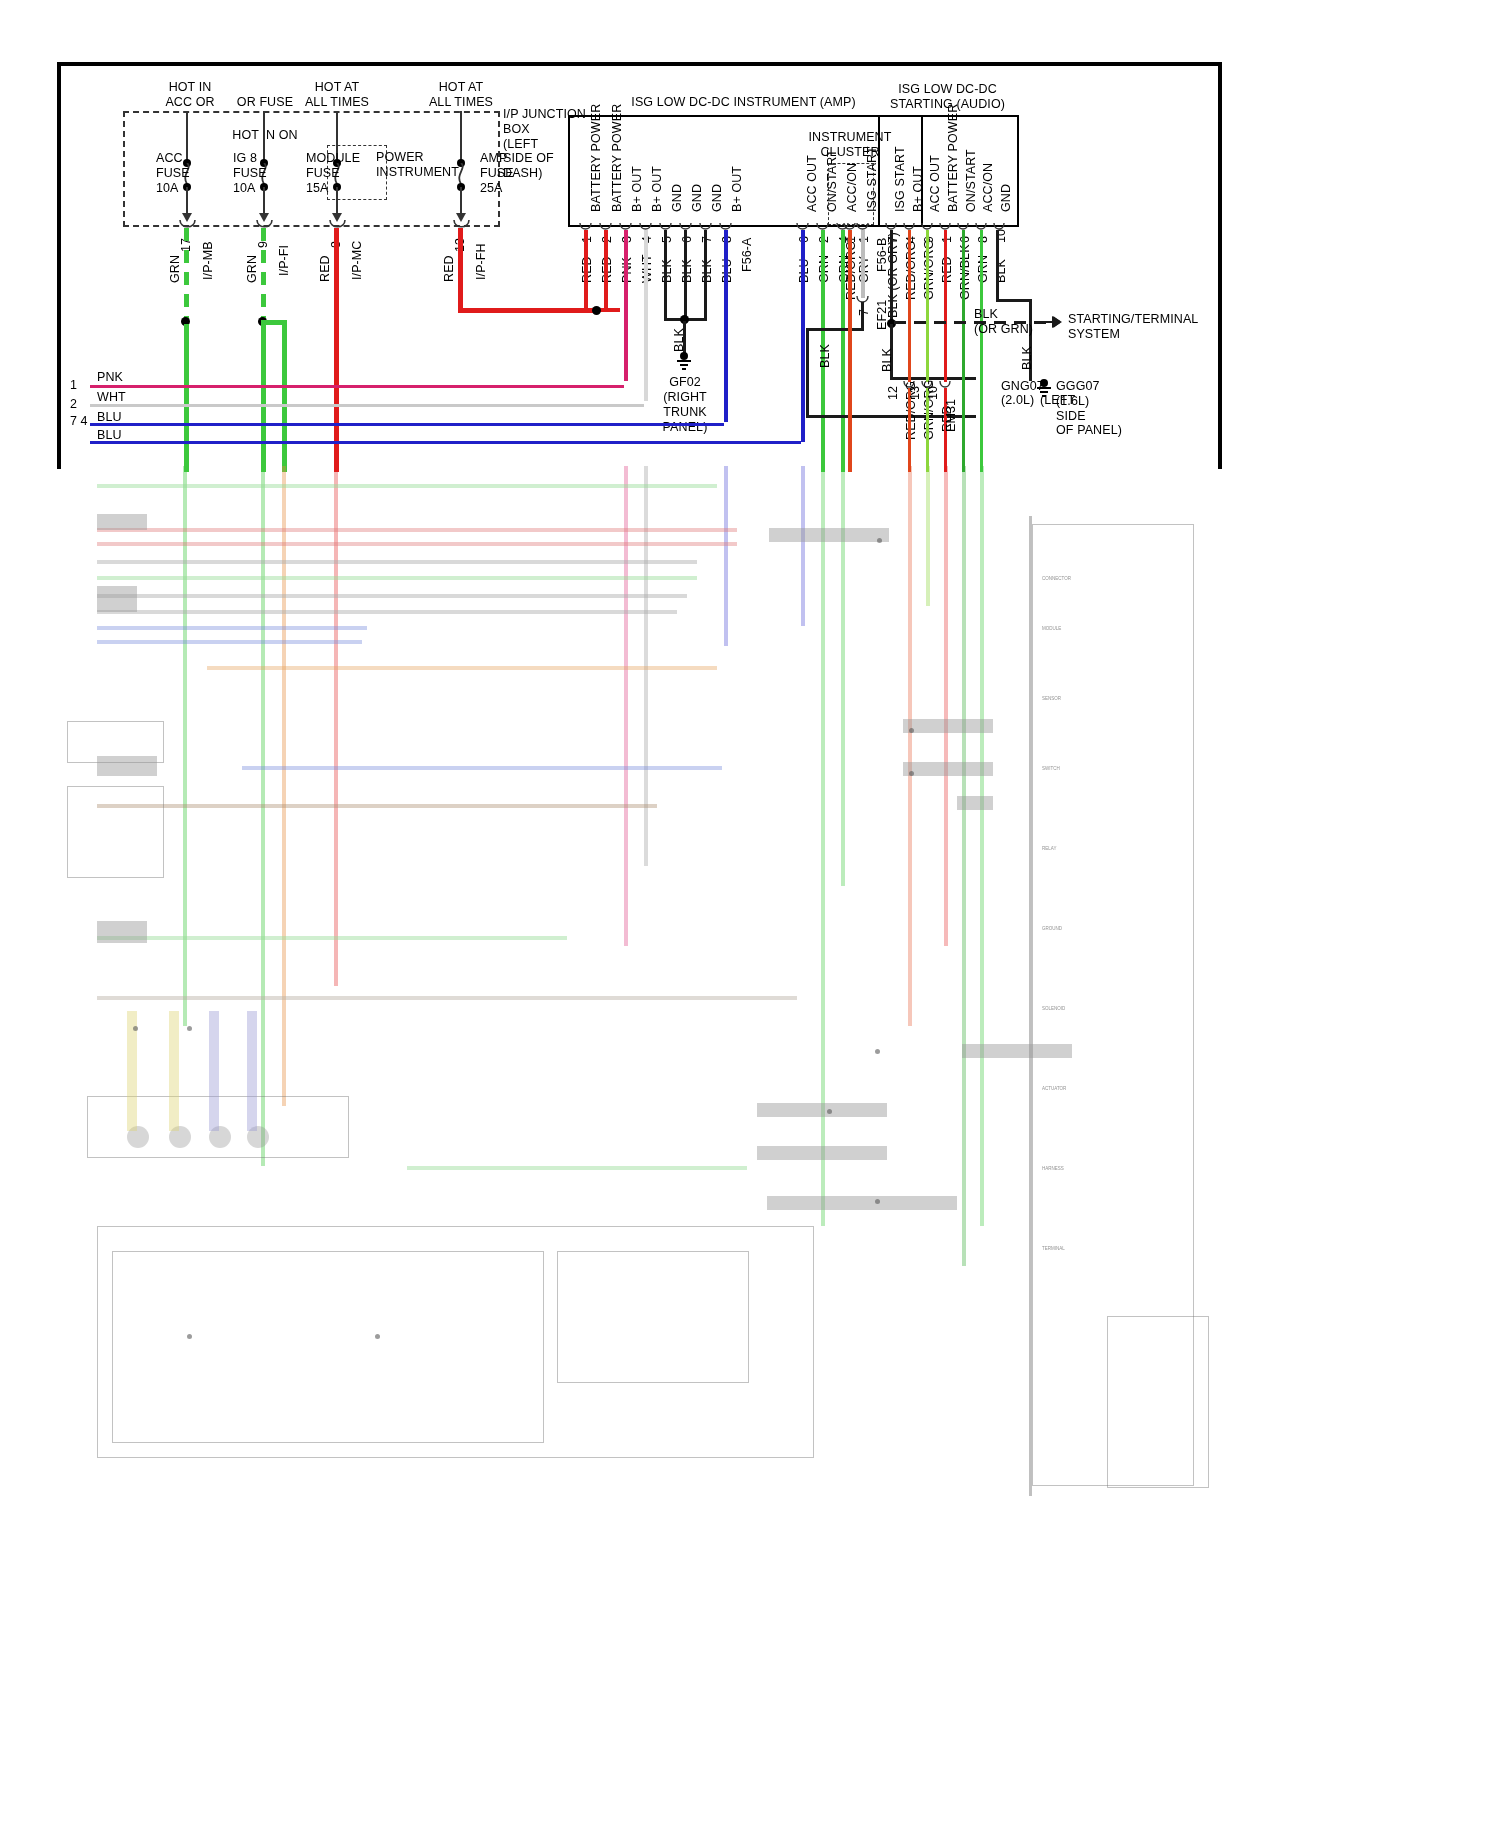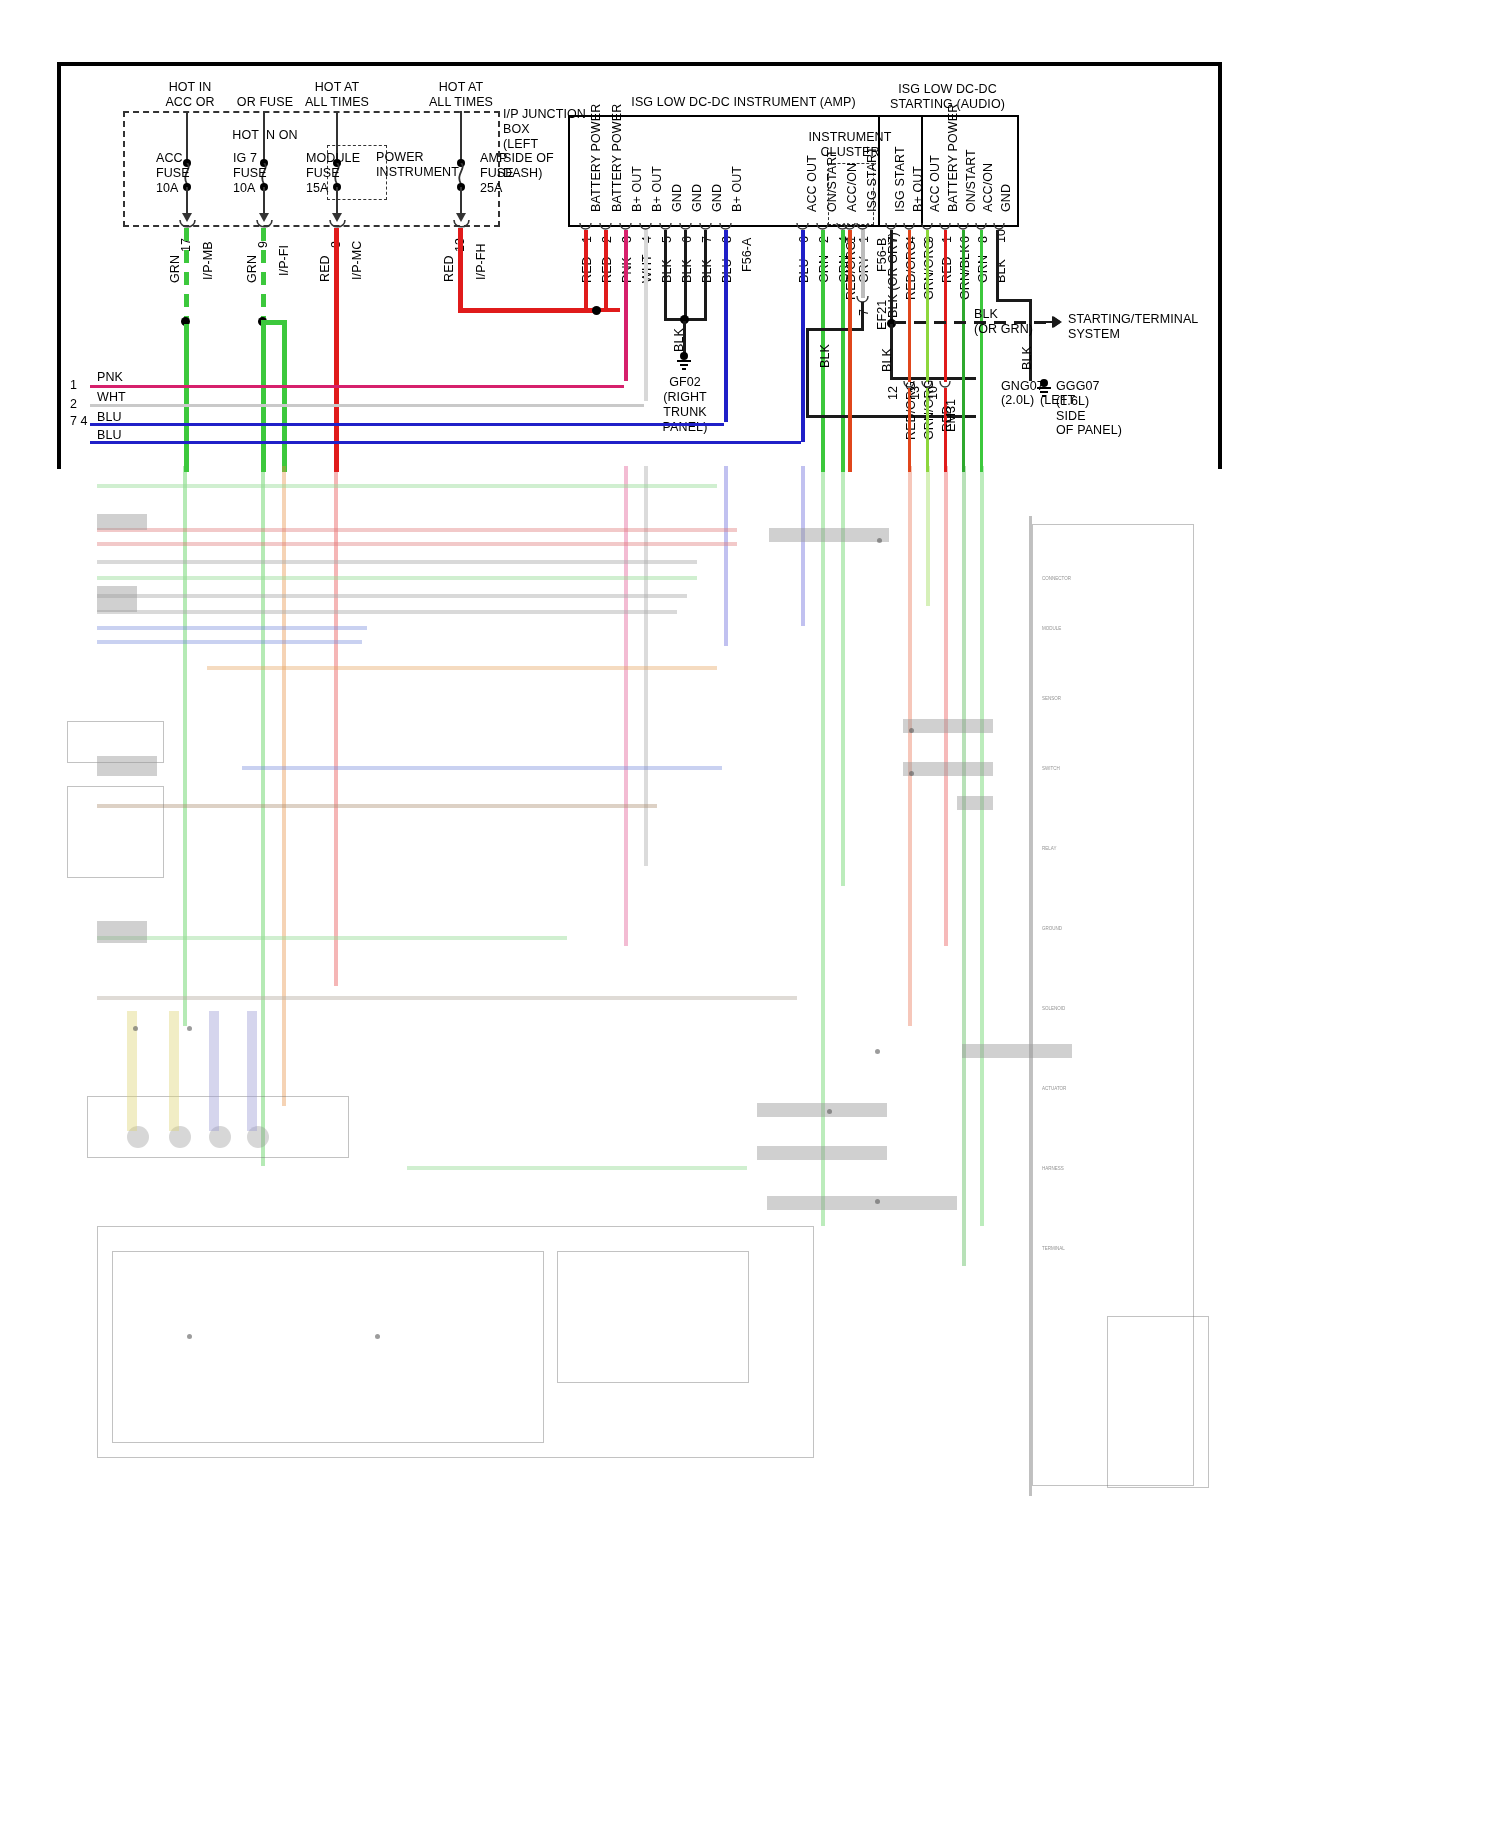--- a/index.html
+++ b/index.html
@@ -73,21 +73,21 @@
   <div class="w" style="left:263px;top:111px;width:2px;height:52px;background:#333;"></div>
   <div class="dot" style="left:260px;top:159px;width:8px;height:8px;"></div>
   <svg style="position:absolute;left:257px;top:163px;" width="16" height="22">
     <path d="M7 0 C 13 5, 1 11, 7 21" stroke="#333" stroke-width="1.8" fill="none"></path>
     </svg>
   <div class="dot" style="left:260px;top:183px;width:8px;height:8px;"></div>
   <div class="w" style="left:263px;top:187px;width:2px;height:28px;background:#333;"></div>
   <svg style="position:absolute;left:257px;top:209px;" width="14" height="14">
     <path d="M7 13 L2 4 L12 4 Z" fill="#333"></path>
     </svg>
-  <div class="lbl" style="left:233px;top:151px;">IG 7</div>
+  <div class="lbl" style="left:233px;top:151px;">IG 8</div>
   <div class="lbl" style="left:233px;top:166px;">FUSE</div>
   <div class="lbl" style="left:233px;top:181px;">10A</div>
 
   <div class="w" style="left:336px;top:111px;width:2px;height:52px;background:#333;"></div>
   <div class="dot" style="left:333px;top:159px;width:8px;height:8px;"></div>
   <svg style="position:absolute;left:330px;top:163px;" width="16" height="22">
     <path d="M7 0 C 13 5, 1 11, 7 21" stroke="#333" stroke-width="1.8" fill="none"></path>
     </svg>
   <div class="dot" style="left:333px;top:183px;width:8px;height:8px;"></div>
   <div class="w" style="left:336px;top:187px;width:2px;height:28px;background:#333;"></div>

